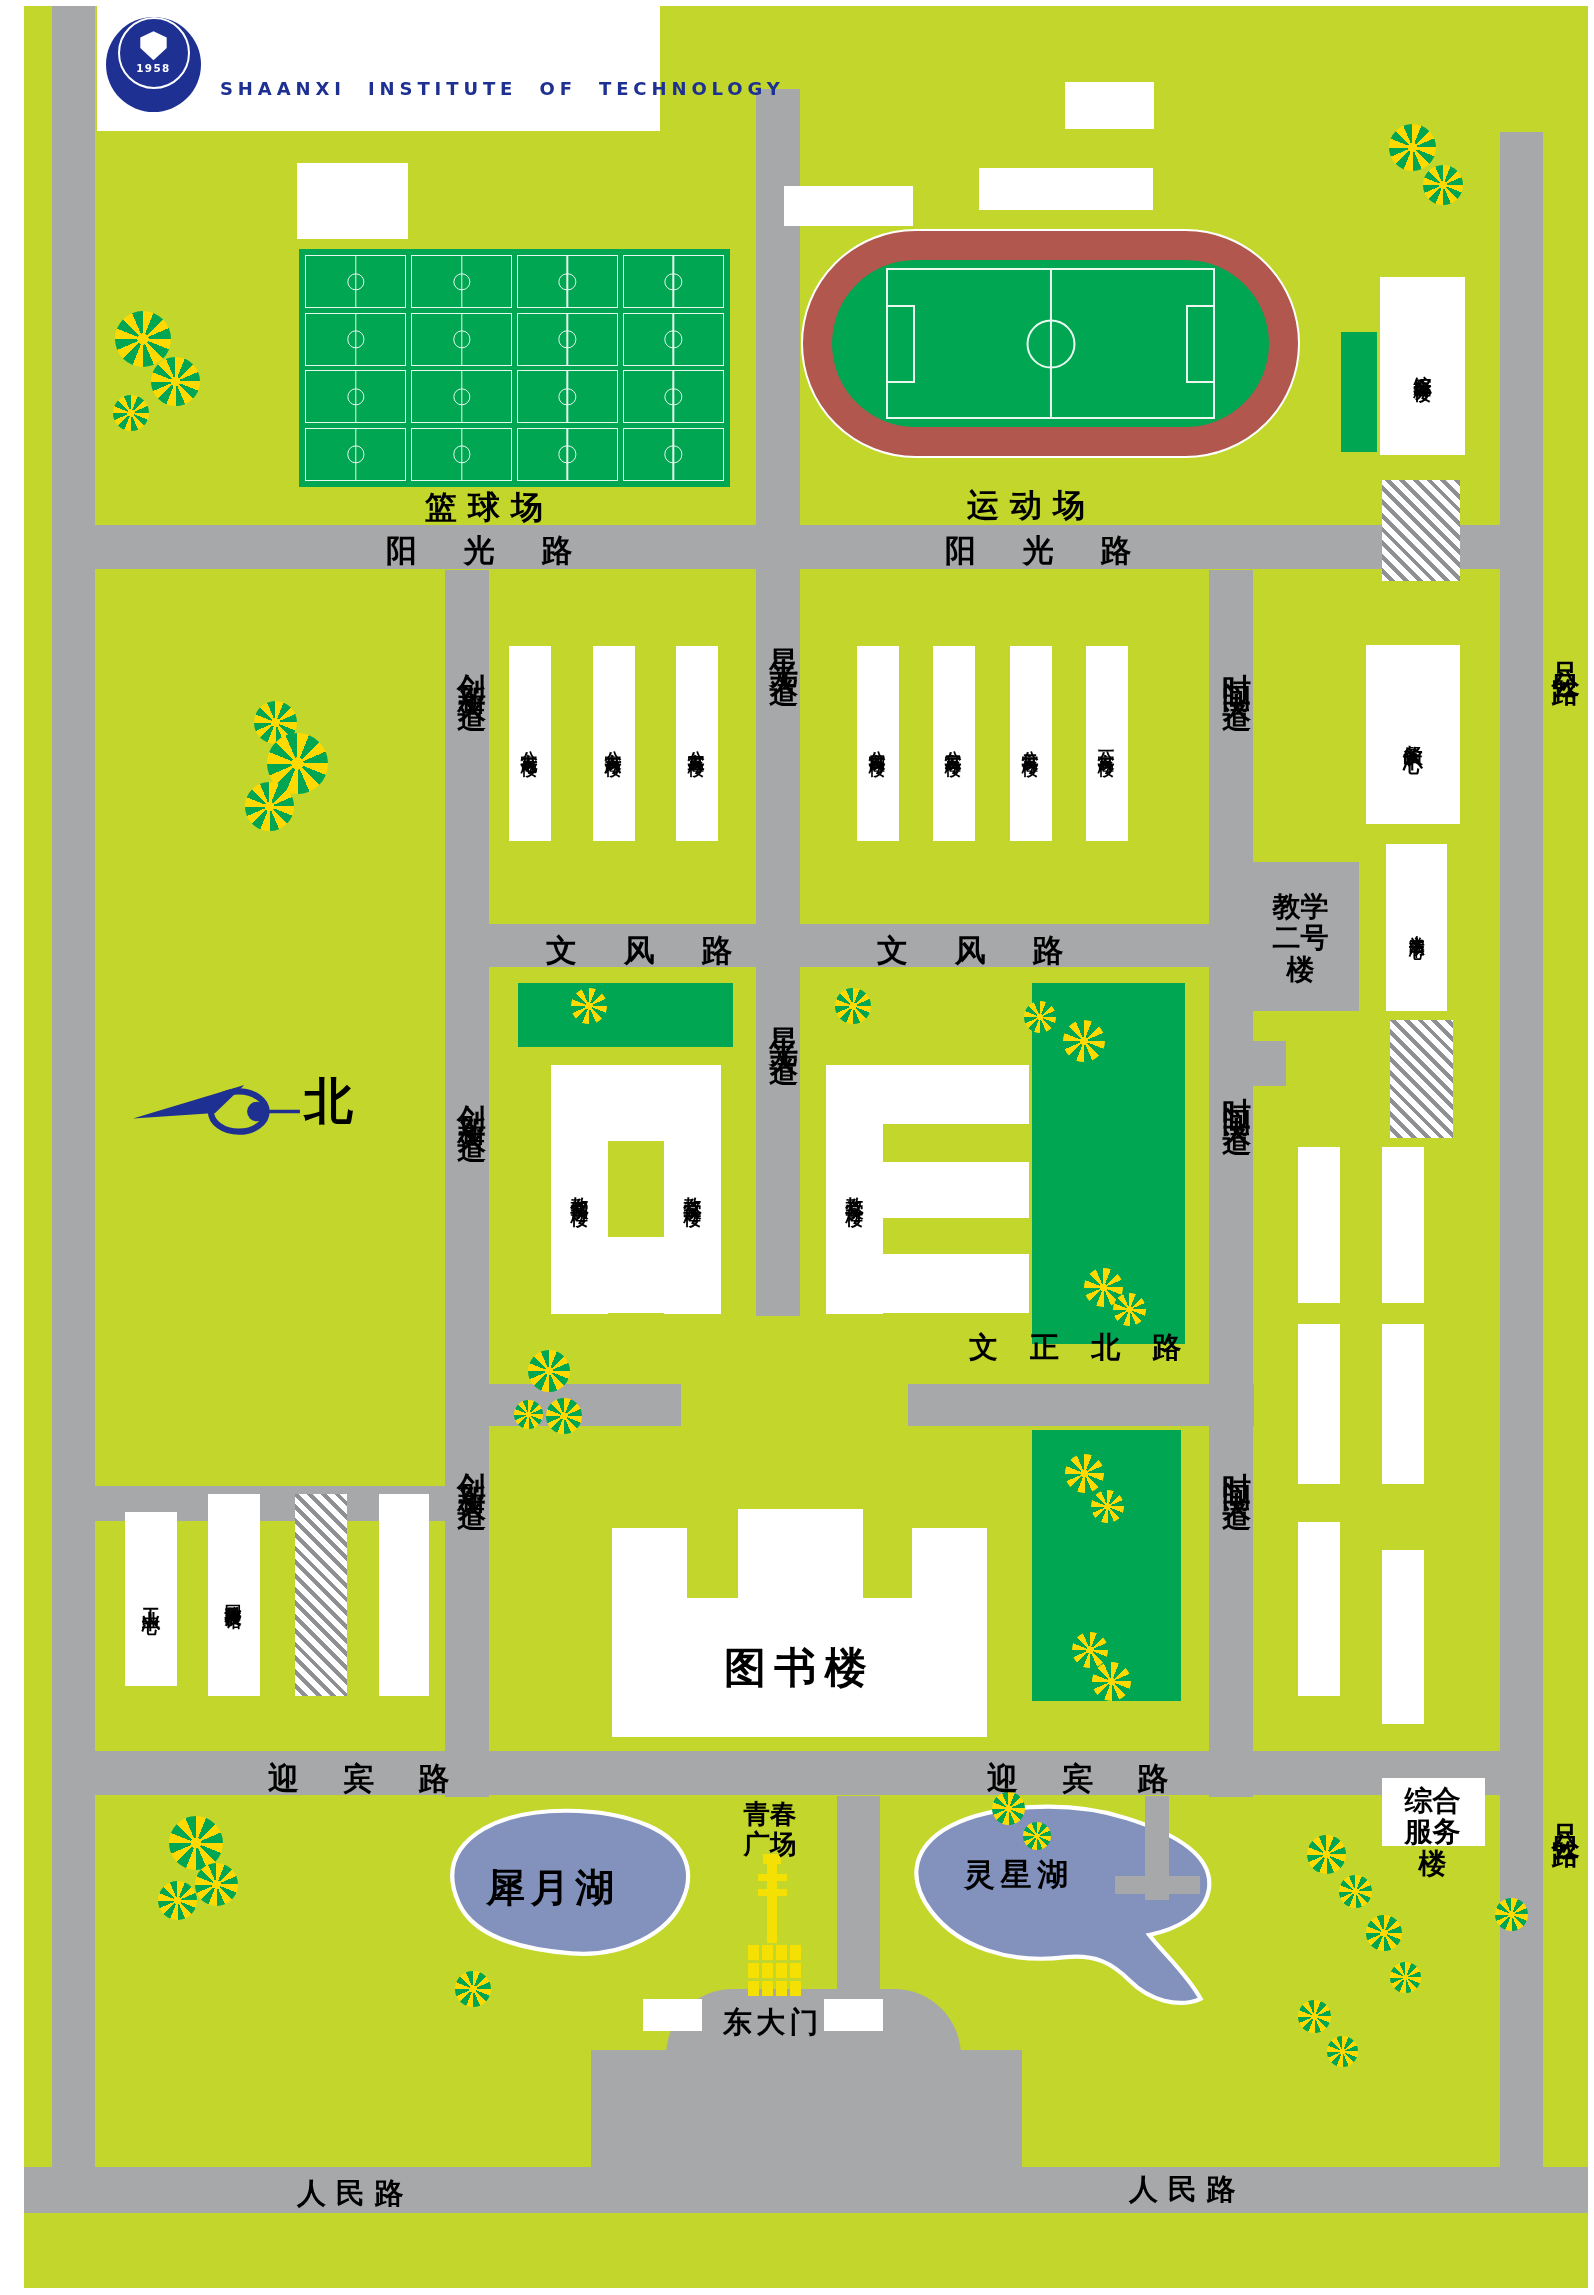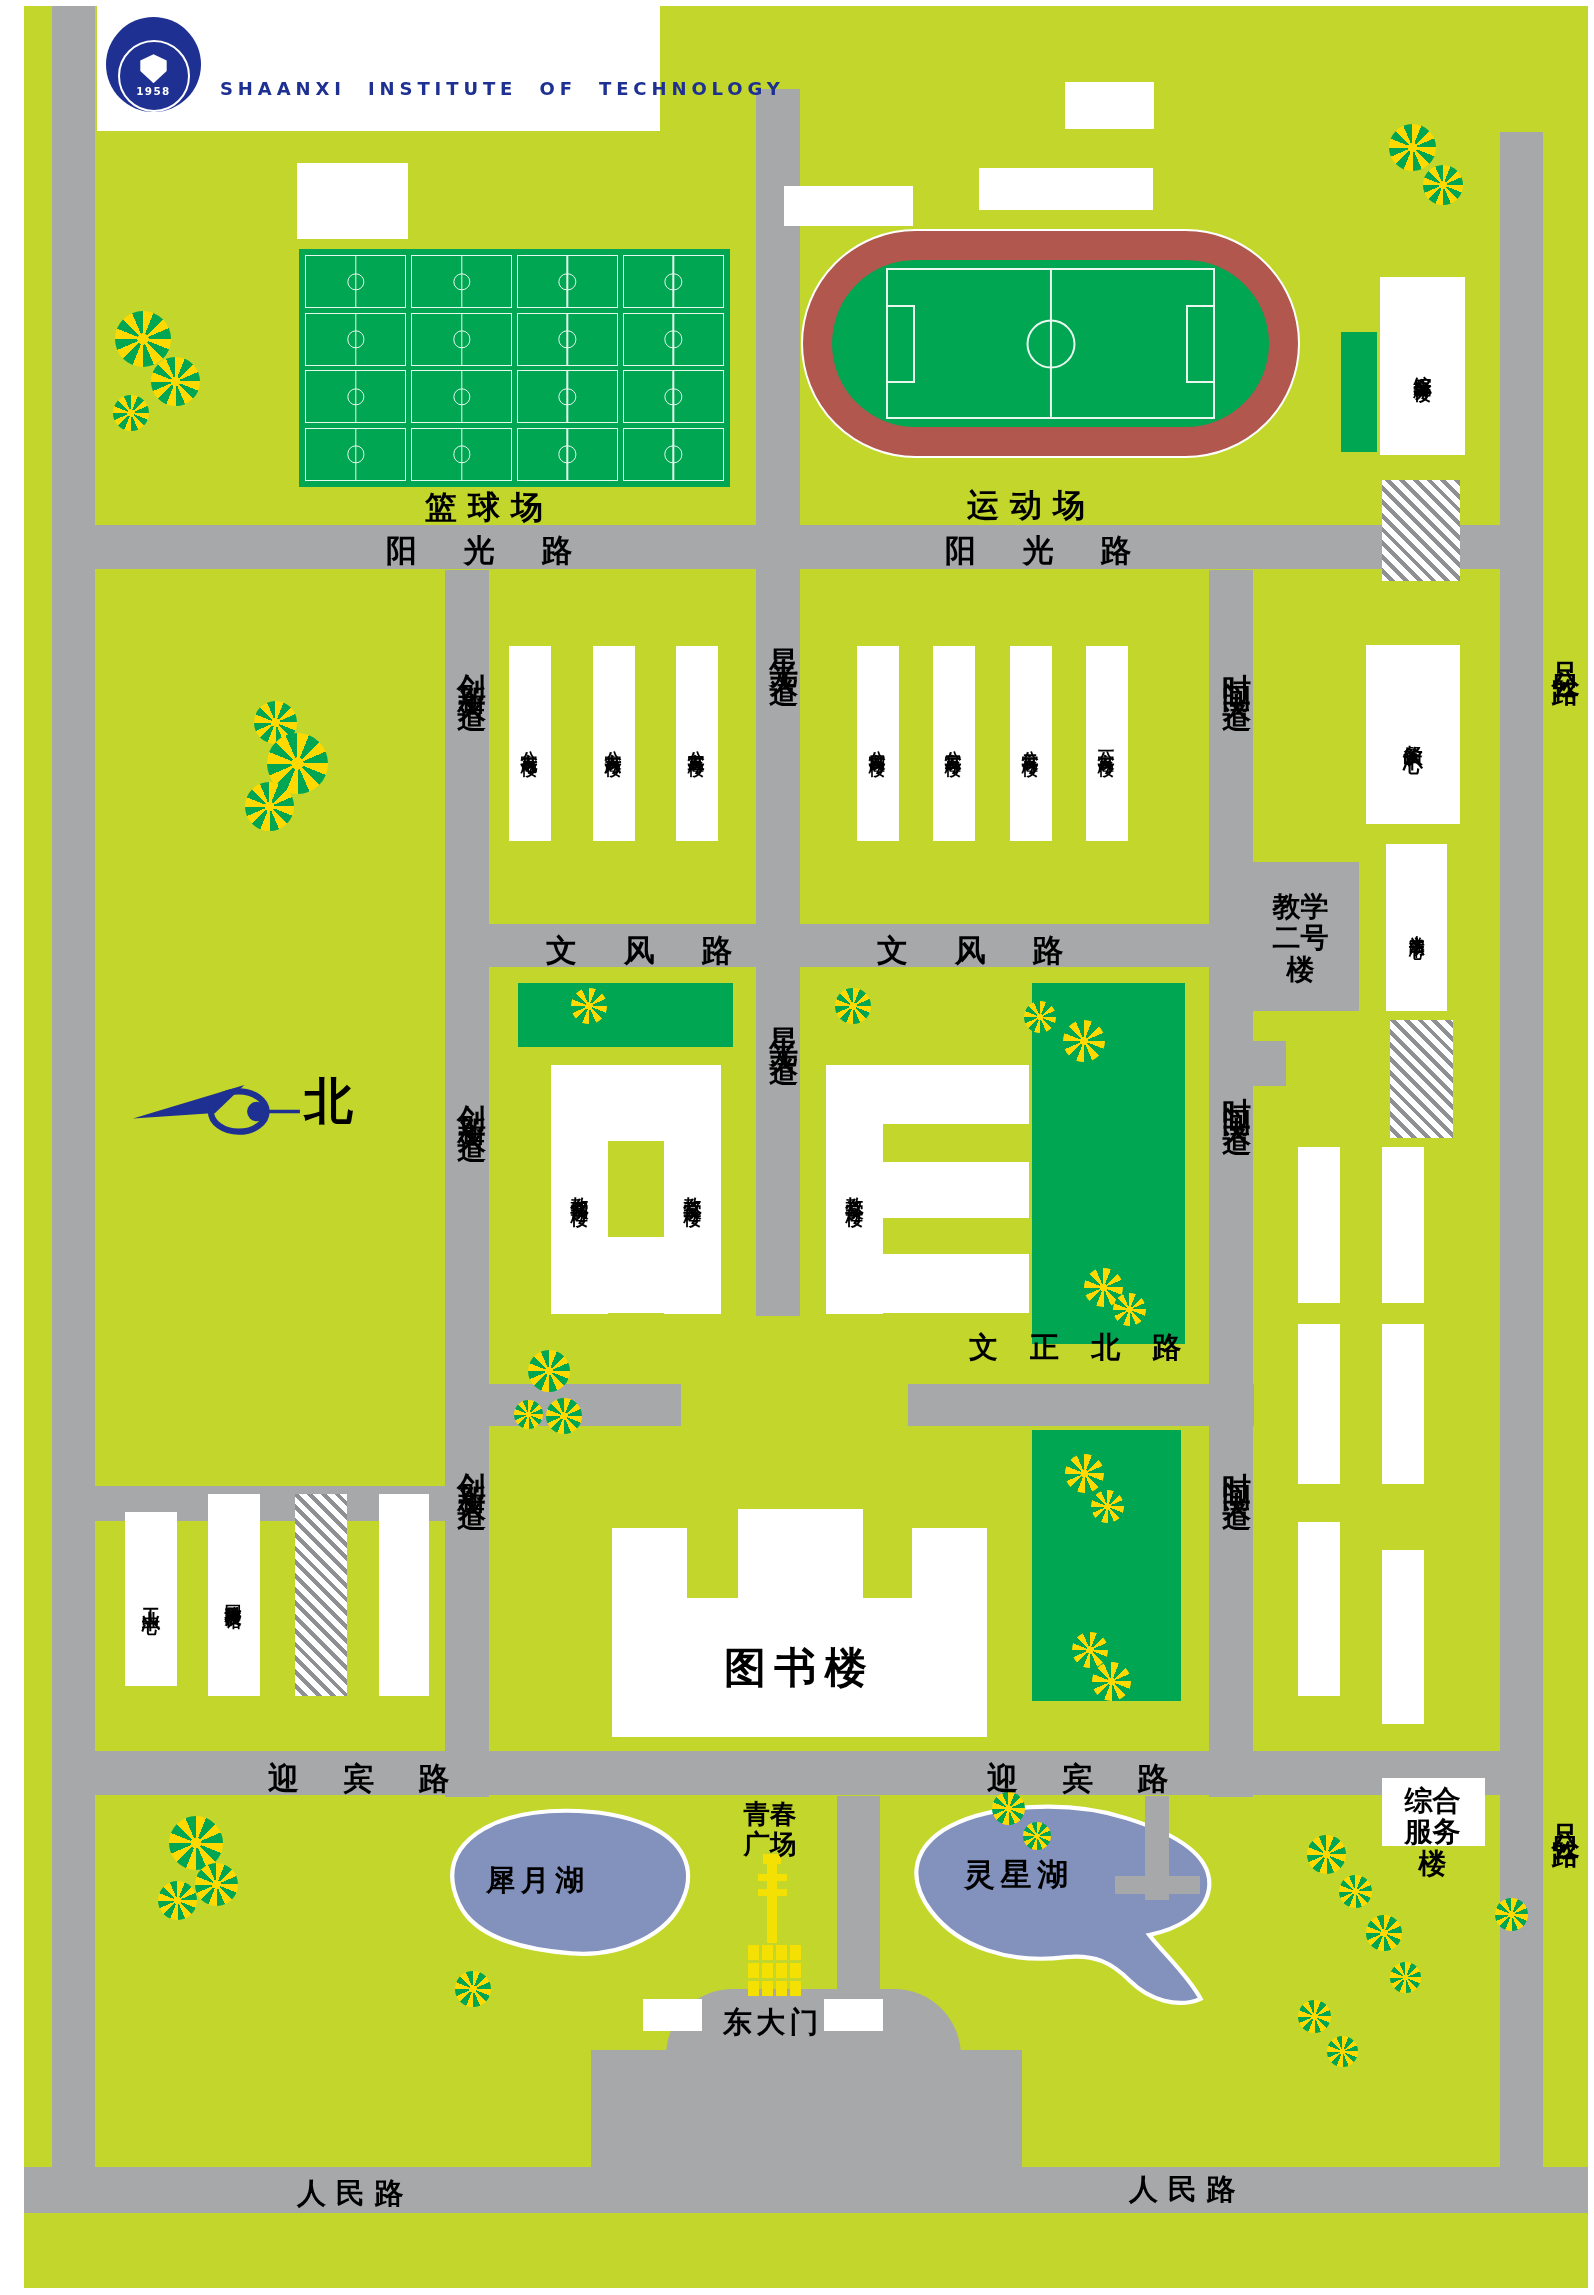--- a/index.html
+++ b/index.html
@@ -33,21 +33,21 @@
   .pitch-circle{position:absolute;left:50%;top:50%;width:49px;height:49px;border:2.1px solid #e9f8ef;border-radius:50%;transform:translate(-50%,-50%);}
   .pitch-box{position:absolute;top:50%;width:29px;height:78px;border:2.1px solid #e9f8ef;transform:translateY(-50%);}
   .pitch-box.l{left:-2.1px;border-left:none;}
   .pitch-box.r{right:-2.1px;border-right:none;}
   
   .lijian{position:absolute;left:678px;top:1313px;width:232px;height:140px;border:7px solid #ffffff;display:flex;align-items:center;justify-content:center;}
   
   .gate-dome{position:absolute;left:666px;top:1989px;width:295px;height:67px;background:#a7a8aa;border-radius:147px 147px 0 0;}
   
   .header-panel{position:absolute;left:97px;top:5.6px;width:563px;height:125px;background:#ffffff;}
-  .logo{position:absolute;left:106px;top:16.7px;width:95px;height:95px;border-radius:50%;background:#1e3092;display:flex;align-items:flex-end;justify-content:center;}
+  .logo{position:absolute;left:106px;top:16.7px;width:95px;height:95px;border-radius:50%;background:#1e3092;display:flex;align-items:flex-start;justify-content:center;}
   .logo-inner{width:72px;height:72px;border-radius:50%;border:2.1px solid #ffffff;display:flex;flex-direction:column;align-items:center;justify-content:center;gap:2.1px;}
   .logo-emblem{width:26.4px;height:29px;background:#ffffff;clip-path:polygon(50% 0,100% 22%,100% 58%,50% 100%,0 58%,0 22%);}
   .logo-year{color:#ffffff;font-size:10.4px;font-weight:bold;letter-spacing:1.4px;}
   .school-zh{position:absolute;left:217px;top:23.6px;font-size:35px;font-weight:bold;color:#1e3092;letter-spacing:0.7px;white-space:nowrap;}
   .school-en{position:absolute;left:220px;top:78px;font-size:18px;font-weight:bold;color:#1e3092;letter-spacing:4.9px;word-spacing:11px;white-space:nowrap;}
   
   .pole{position:absolute;background:#f5e003;}
   .mbase{position:absolute;left:748px;top:1945px;width:53px;height:51px;display:grid;grid-template-columns:repeat(4,1fr);grid-template-rows:repeat(3,1fr);gap:3.5px;}
   .mcell{display:block;background:#f5e003;}
   svg{display:block;}
@@ -274,21 +274,21 @@
     <circle cx="178" cy="54" r="14" fill="#1e3092"></circle>
     <line x1="192" y1="54" x2="240" y2="54" stroke="#1e3092" stroke-width="5"></line>
   </svg>
   <div class="hlabel" style="left:304px;top:1069px;font-size:49px;">北</div>
 
   <div class="hlabel" style="left:425px;top:486px;font-size:32px;letter-spacing:11px;">篮球场</div>
   <div class="hlabel" style="left:967px;top:484px;font-size:32px;letter-spacing:11px;">运动场</div>
   <div class="wrap2" style="left:1270px;top:891px;width:61px;font-size:28px;">教学二号楼</div>
   <div class="wrap2" style="left:741px;top:1799px;width:58px;font-size:26.4px;">青春广场</div>
   <div class="wrap2" style="left:1402px;top:1785px;width:61px;font-size:28px;">综合服务楼</div>
-  <div class="hlabel" style="left:486px;top:1861px;font-size:29px;letter-spacing:5.6px;">犀月湖</div>
+  <div class="hlabel" style="left:486px;top:1861px;font-size:39px;letter-spacing:5.6px;">犀月湖</div>
   <div class="hlabel" style="left:964px;top:1854px;font-size:31px;letter-spacing:5.6px;">灵星湖</div>
   <div class="hlabel" style="left:723px;top:2003px;font-size:29px;letter-spacing:4.2px;">东大门</div>
 
   <div class="hlabel" style="left:386px;top:530px;font-size:31px;letter-spacing:18px;">阳 光 路</div>
   <div class="hlabel" style="left:945px;top:530px;font-size:31px;letter-spacing:18px;">阳 光 路</div>
   <div class="hlabel" style="left:546px;top:930px;font-size:31px;letter-spacing:18px;">文 风 路</div>
   <div class="hlabel" style="left:877px;top:930px;font-size:31px;letter-spacing:18px;">文 风 路</div>
   <div class="hlabel" style="left:969px;top:1328px;font-size:29px;letter-spacing:11px;">文 正 北 路</div>
   <div class="hlabel" style="left:268px;top:1758px;font-size:31px;letter-spacing:16.7px;">迎 宾 路</div>
   <div class="hlabel" style="left:987px;top:1758px;font-size:31px;letter-spacing:16.7px;">迎 宾 路</div>

